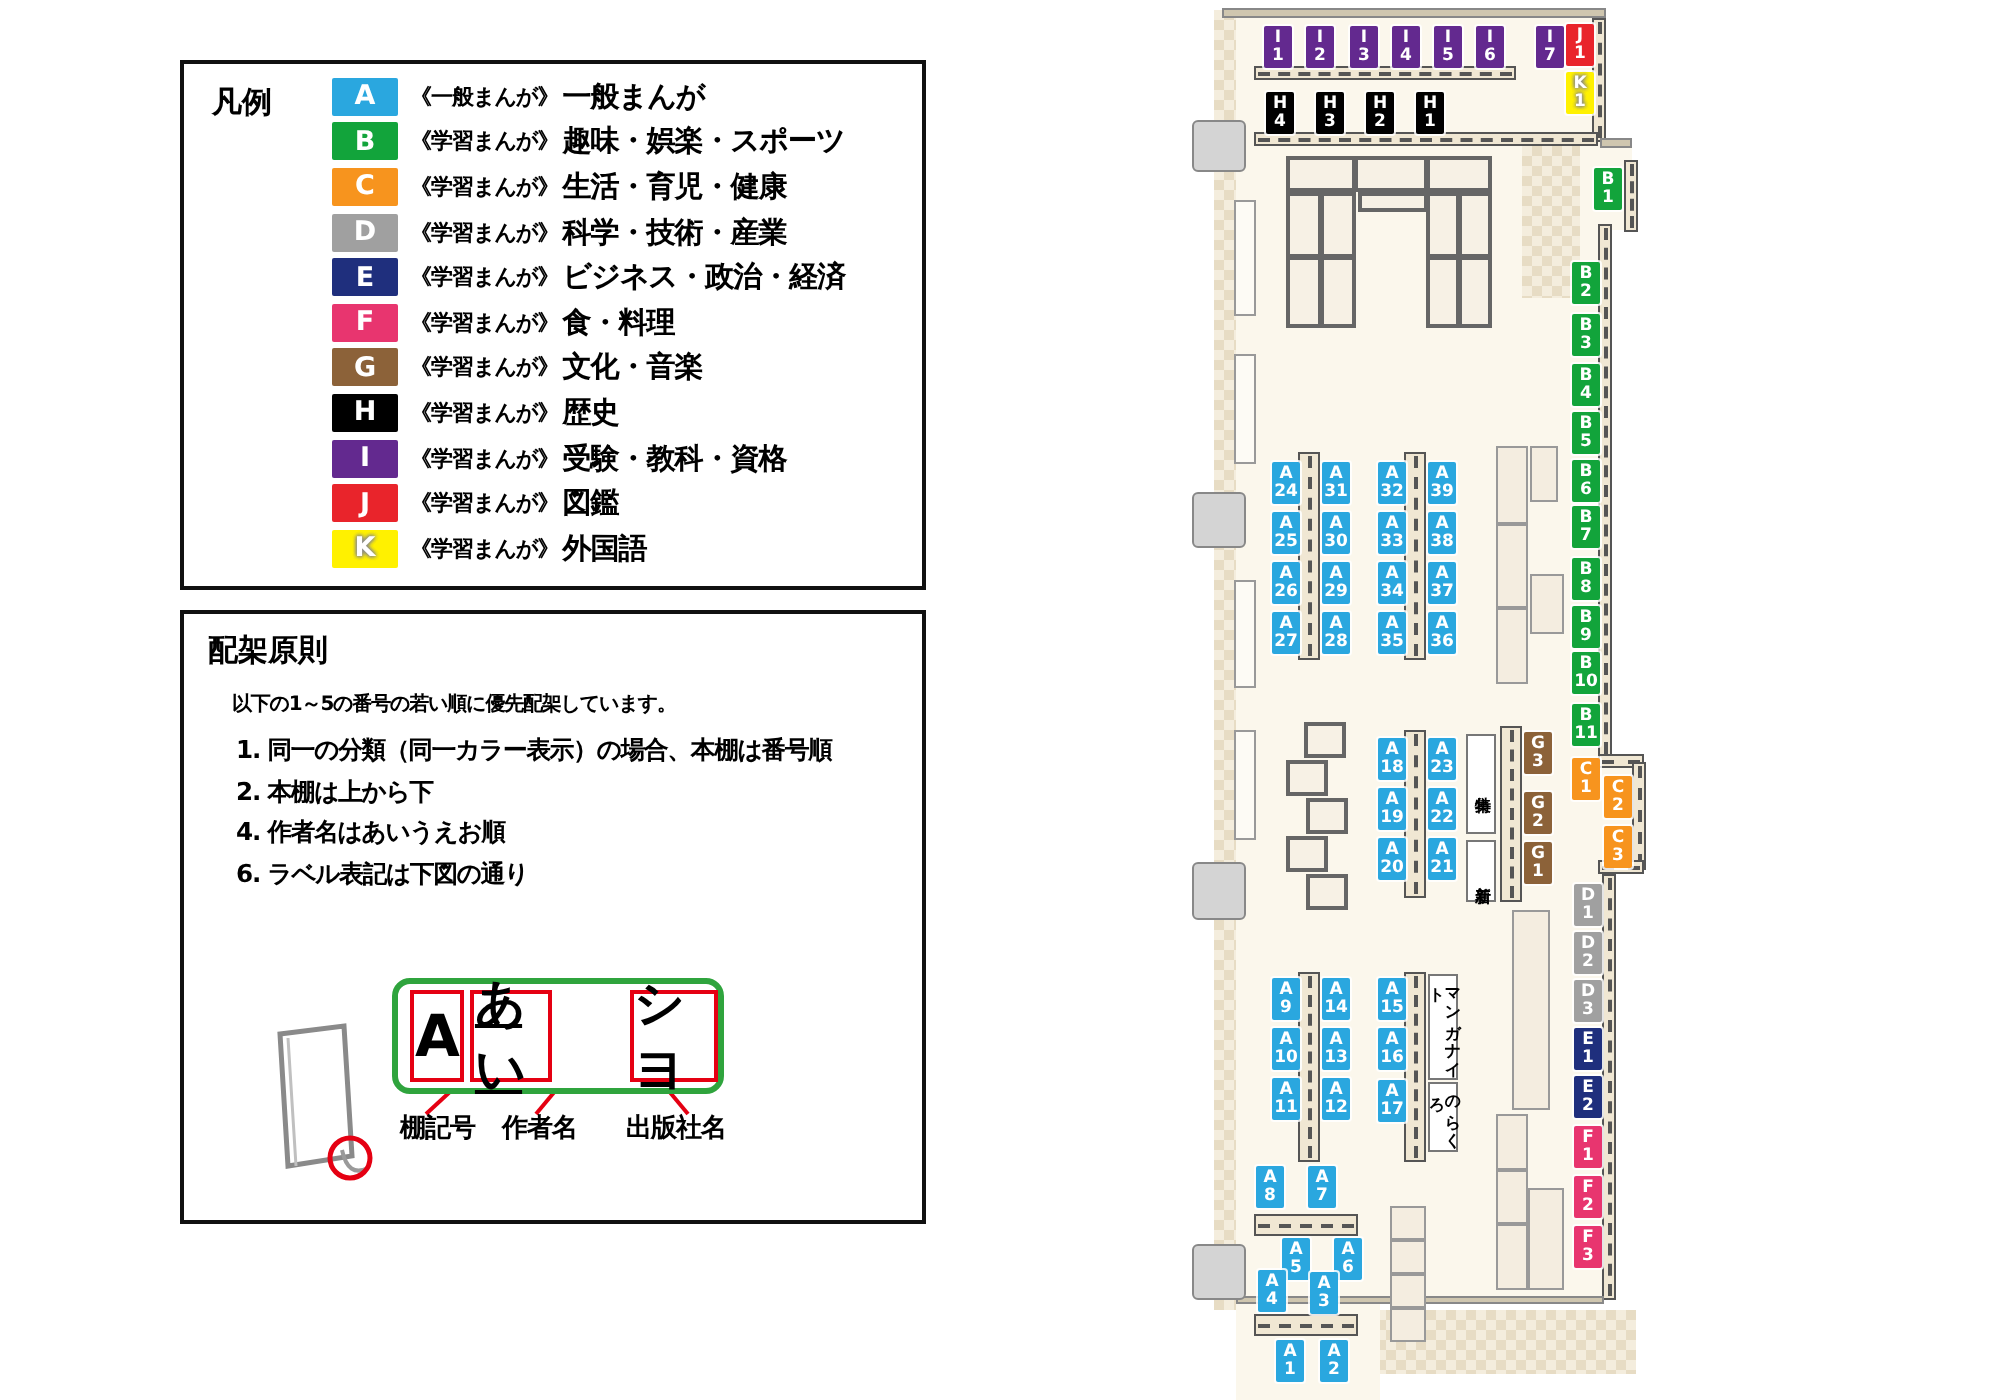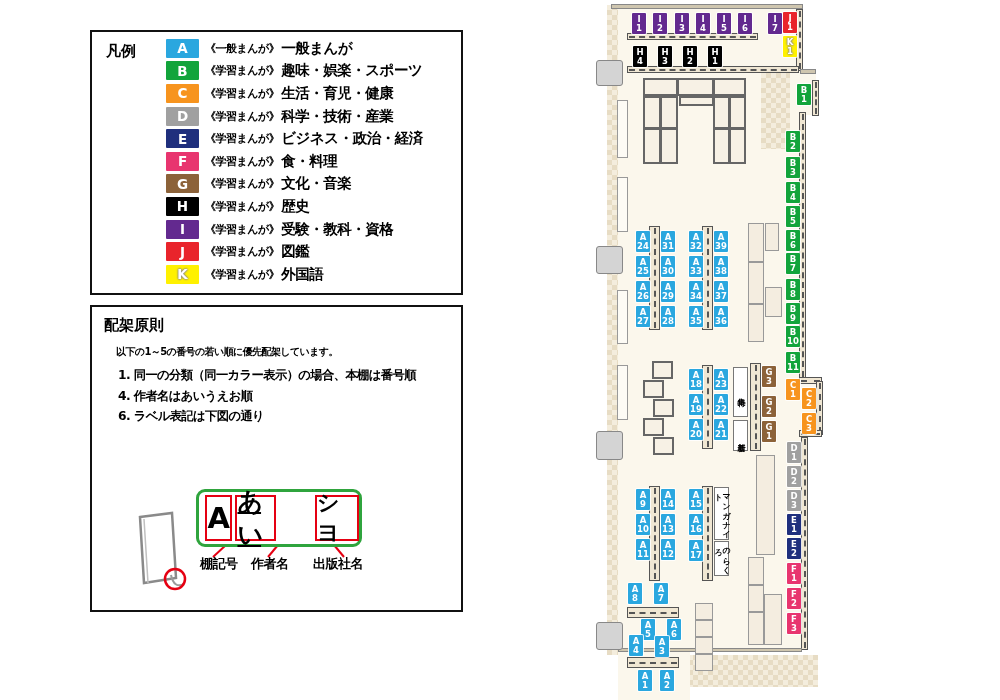--- a/index.html
+++ b/index.html
@@ -24,21 +24,21 @@
   .rules li{margin-bottom:3.5px;letter-spacing:-0.6px;white-space:nowrap;}
   .rules .sub{margin-left:17px;}
   .diagram{position:absolute;left:0;top:0;width:373px;height:307px;pointer-events:none;}
   .diagram svg{position:absolute;left:0;top:0;}
   .green-box{position:absolute;left:104px;top:182px;width:166px;height:58px;border:3px solid #2FA43D;
              border-radius:9px;background:#fff;display:flex;align-items:center;padding-left:6px;gap:3px;box-sizing:border-box;}
   .red-box{border:2.5px solid #E50012;background:#fff;font-weight:bold;display:flex;align-items:center;
            justify-content:center;height:46px;box-sizing:border-box;}
   .rb1{width:38px;font-size:29px;}
   .rb2{width:57px;font-size:25px;letter-spacing:-2px;text-decoration:underline;}
-  .rb3{width:62px;font-size:22px;letter-spacing:-2px;margin-left:36px;}
+  .rb3{width:62px;font-size:25px;letter-spacing:-2px;margin-left:36px;}
   .cap{position:absolute;font-size:13px;font-weight:bold;letter-spacing:-0.5px;}
   .cap1{left:108px;top:248px;} .cap2{left:159px;top:248px;} .cap3{left:221px;top:248px;}
   
   .map-layer{position:absolute;left:0;top:0;width:1000px;height:700px;}
   .floor{position:absolute;background:#FBF7EC;}
   .checker{position:absolute;background-color:#F4EDDD;
     background-image:linear-gradient(45deg,#E7DCC4 25%,transparent 25%,transparent 75%,#E7DCC4 75%),
                      linear-gradient(45deg,#E7DCC4 25%,transparent 25%,transparent 75%,#E7DCC4 75%);
     background-position:0 0,5px 5px;background-size:10px 10px;}
   .wallbar{position:absolute;background:#CFC6AF;border:1px solid #888;box-sizing:border-box;}
@@ -120,20 +120,21 @@
         </div>
       </div>
   </div>
 </section>
 
 <section class="box principles-box">
   <span class="box-title">配架原則</span>
   <p class="intro">以下の1～5の番号の若い順に優先配架しています。</p>
   <ol class="rules" id="rules">
       <li>1. 同一の分類（同一カラー表示）の場合、本棚は番号順</li>
+      <li>2. 本棚は上から下</li>
       <li>4. 作者名はあいうえお順</li>
       <li>6. ラベル表記は下図の通り</li>
     </ol>
 
   <div class="diagram">
     <svg width="373" height="307" viewBox="0 0 373 307">
 
       <path d="M48,210 L80,206 L84,271 L52,276 Z" fill="#fff" stroke="#8a8a8a" stroke-width="2.5"></path>
       <path d="M52,212 L56,276" stroke="#c0c0c0" stroke-width="1.5"></path>
       <path d="M79,268 q3,14 13,9" fill="none" stroke="#9a9a9a" stroke-width="2"></path>

